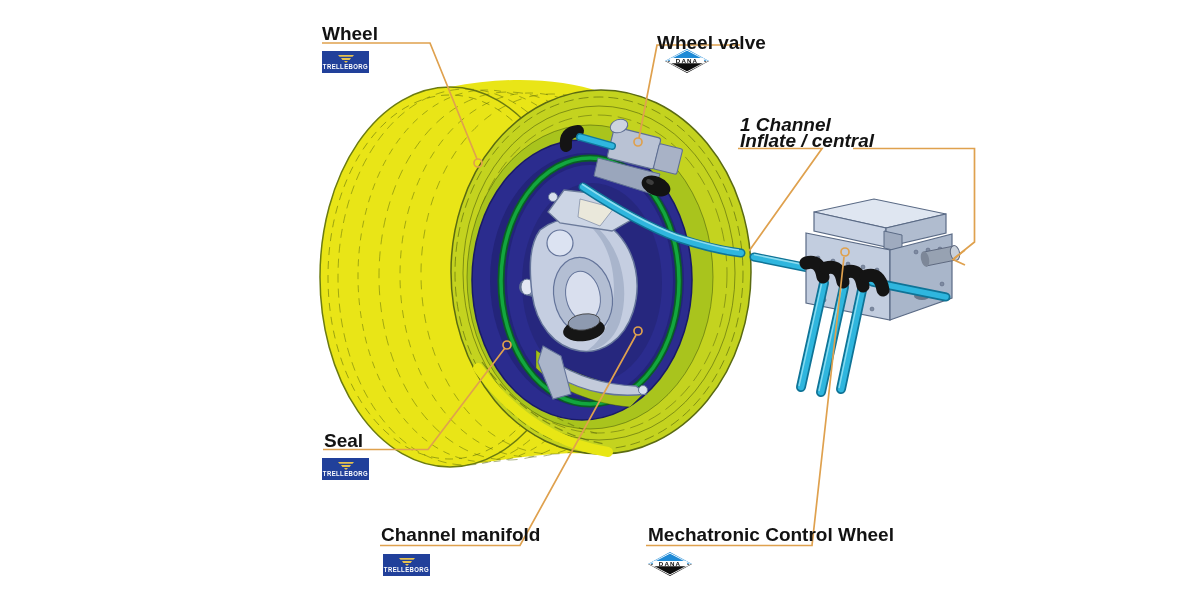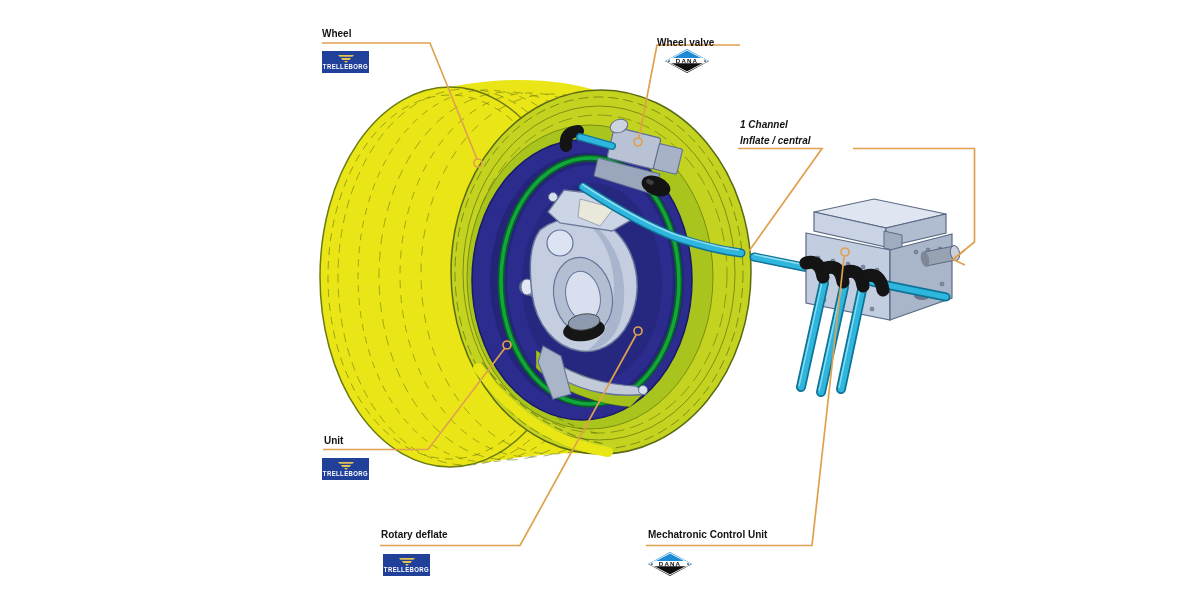--- a/index.html
+++ b/index.html
@@ -2,21 +2,21 @@
 <html><head>
 <meta charset="utf-8">
 <style>
   html,body{margin:0;padding:0;background:#ffffff;}
   #stage{
     position:relative;width:1200px;height:616px;background:#ffffff;overflow:hidden;
     font-family:"Liberation Sans",sans-serif;
   }
   #drawing{position:absolute;left:0;top:0;z-index:1;}
   .callout{
-    position:absolute;z-index:3;font-weight:700;font-size:10px;line-height:16px;
+    position:absolute;z-index:3;font-weight:700;font-size:19px;line-height:16px;
     color:#121212;letter-spacing:0px;white-space:nowrap;
   }
   .logo-tb{
     position:absolute;z-index:3;width:47px;height:22px;background:#21409a;
     display:flex;flex-direction:column;align-items:center;justify-content:center;gap:1px;
   }
   .logo-tb .txt{
     color:#ffffff;font-size:6px;font-weight:700;letter-spacing:0.4px;line-height:6px;
     transform:scaleY(1.15);
   }
@@ -211,25 +211,25 @@
   <div class="callout" style="left:322px;top:26px;">Wheel</div>
 
   <div class="callout" style="left:657px;top:27px;margin-top:8px;">Wheel valve</div>
 
   <div class="callout" style="left:740px;top:117px;font-style:italic;">
     <div>1 Channel</div>
     <div>Inflate / central</div>
   </div>
 
 
-  <div class="callout" style="left:324px;top:433px;">Unit</div>
-
-  <div class="callout" style="left:381px;top:527px;">Rotary deflate</div>
-
-  <div class="callout" style="left:648px;top:527px;">Mechatronic Control Unit</div>
+  <div class="callout" style="left:324px;top:433px;">Seal</div>
+
+  <div class="callout" style="left:381px;top:527px;">Channel manifold</div>
+
+  <div class="callout" style="left:648px;top:527px;">Mechatronic Control Wheel</div>
 
   <div class="logo-tb" style="left:322px;top:51px;">
     <svg width="16" height="8" viewBox="0 0 16 8">
       <polygon points="0,0 16,0 14.5,1.8 1.5,1.8" fill="#e5c14f"></polygon>
       <polygon points="3,3.1 13,3.1 11.6,4.9 4.4,4.9" fill="#e5c14f"></polygon>
       <polygon points="6,6 10,6 8,8" fill="#e5c14f"></polygon>
     </svg>
     <span class="txt">TRELLEBORG</span>
   </div>
 

